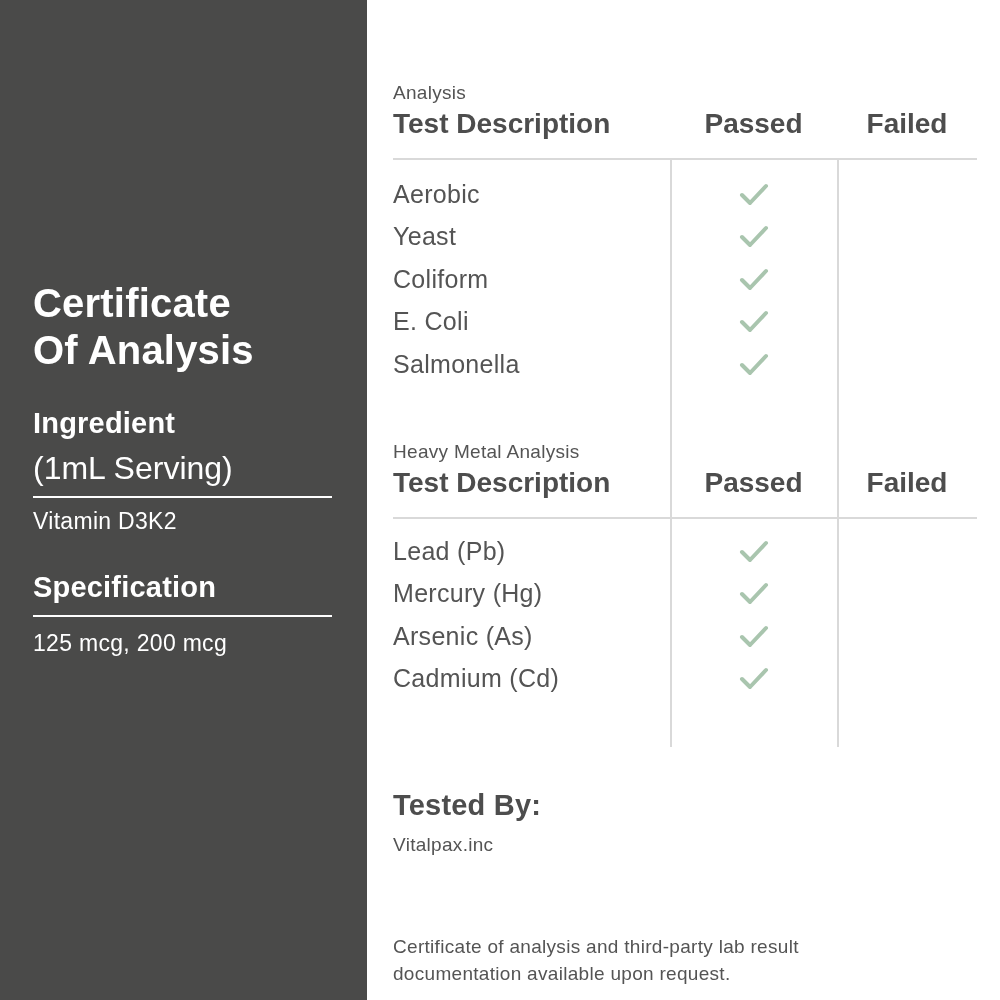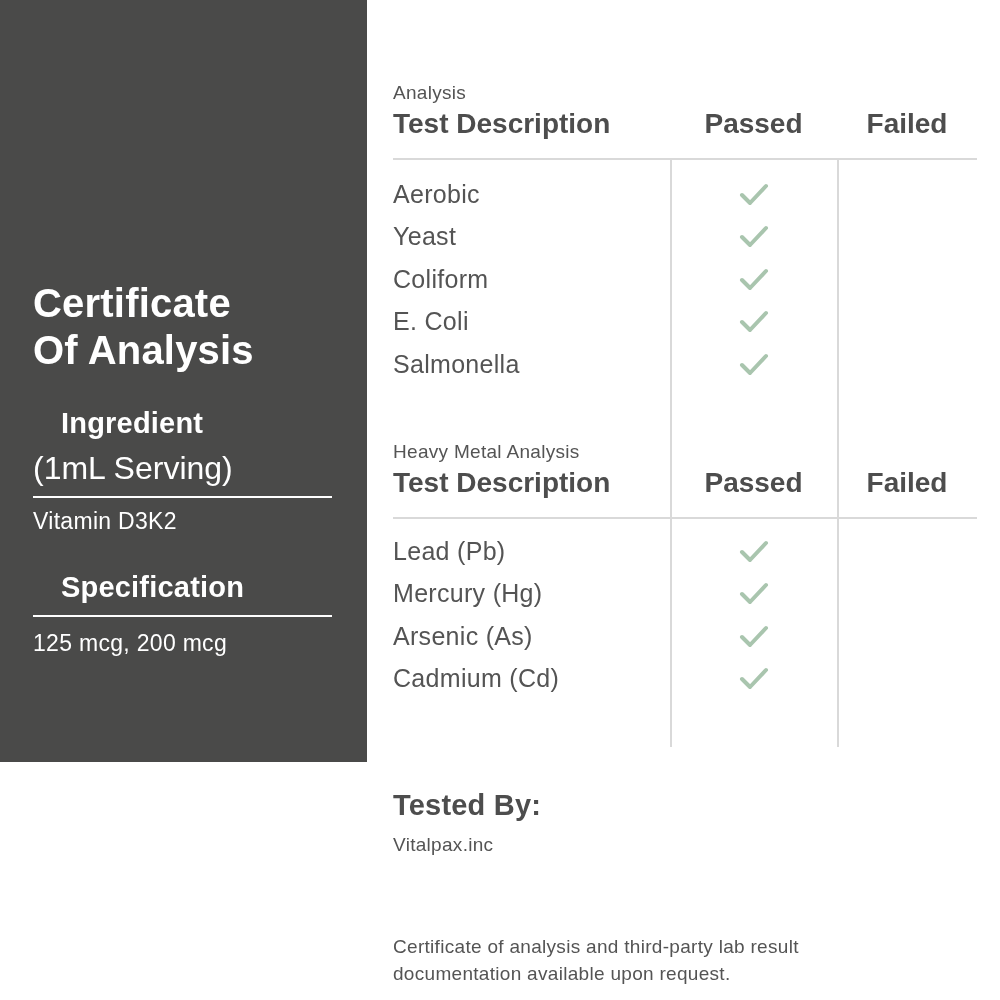--- a/index.html
+++ b/index.html
@@ -6,29 +6,29 @@
   body {
     width:1000px; height:1000px; position:relative;
     background:#ffffff;
     font-family:"Liberation Sans", sans-serif;
     color:var(--text-body);
     overflow:hidden;
   }
 
   
   .sidebar {
-    position:absolute; left:0; top:0; width:367px; height:762px;
+    position:absolute; left:0; top:0; width:367px; height:1000px;
     background:var(--sidebar-bg);
   }
   .sidebar .el { position:absolute; left:33px; color:#ffffff; }
   .coa-title {
     top:280px; font-size:40px; line-height:47px; font-weight:700;
     white-space:pre-line; letter-spacing:0.2px;
   }
-  .sec-label   { font-size:29px; font-weight:700; letter-spacing:0.2px;margin-left:28px; }
+  .sec-label   { font-size:29px; font-weight:700; letter-spacing:0.2px; }
   .sec-sub     { font-size:32px; font-weight:400; }
   .sec-value   { font-size:23px; font-weight:400; letter-spacing:0.3px; }
   .side-rule {
     position:absolute; left:33px; width:299px; height:2px;
     background:#ffffff;
   }
   .pos-ingredient { top:407px; }
   .pos-serving    { top:450px; }
   .pos-rule1      { top:496px; }
   .pos-vitamin    { top:508px; }

